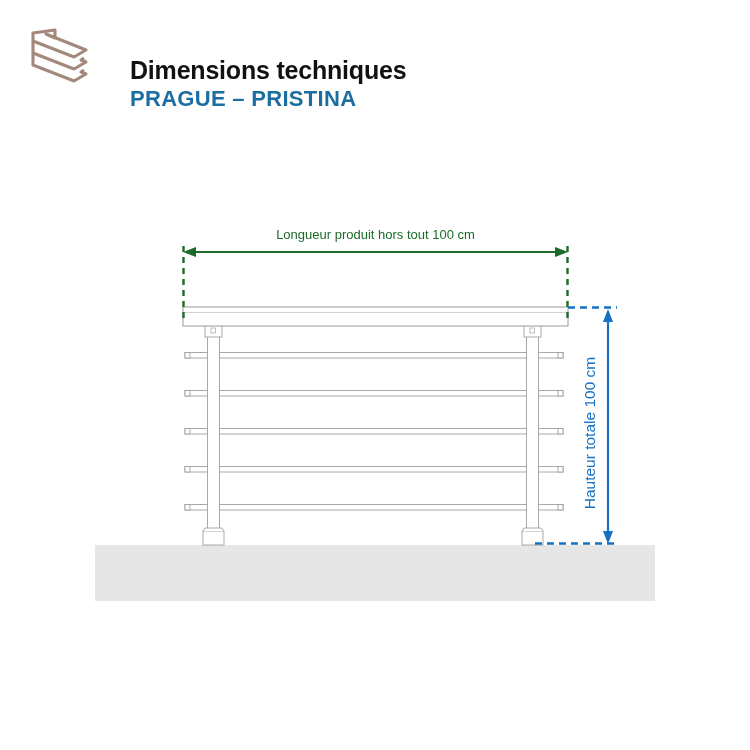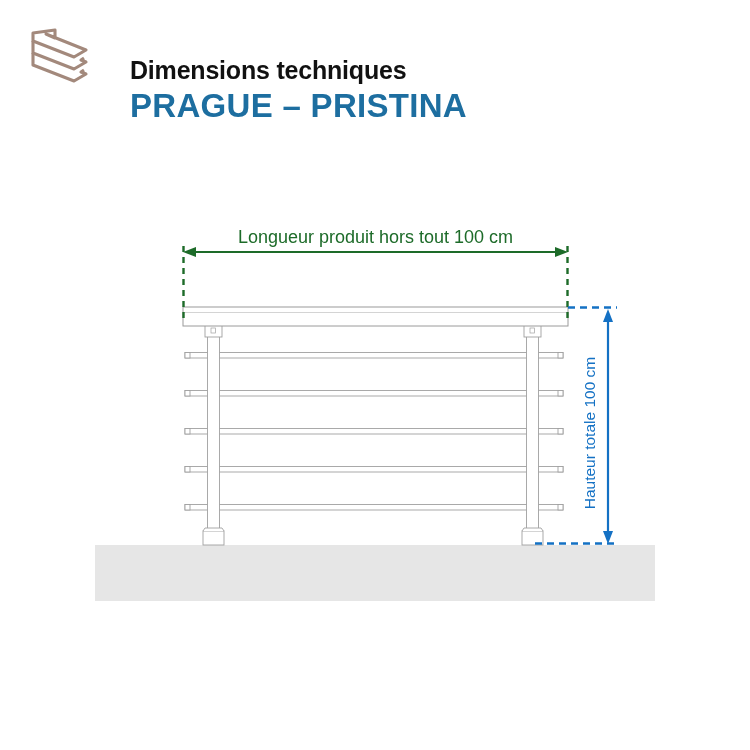--- a/index.html
+++ b/index.html
@@ -37,42 +37,42 @@
     text-align: left;
   }
   #title-main {
     font-size: 25px;
     font-weight: bold;
     color: #111111;
     letter-spacing: -0.2px;
     line-height: 1.15;
   }
   #title-sub {
-    font-size: 33px;
+    font-size: 22px;
     font-weight: bold;
     color: #1d6ea0;
     letter-spacing: 0.3px;
     line-height: 1.25;
   }
   
   #drawing {
     position: absolute;
     left: 0;
     top: 0;
     width: 750px;
     height: 750px;
   }
   
   #len-label {
     position: absolute;
     left: 183px;
     top: 227px;
     width: 385px;
     text-align: center;
-    font-size: 18px;
+    font-size: 13px;
     color: #1d6b29;
     white-space: nowrap;
   }
   #hgt-label-wrap {
     position: absolute;
     left: 578px;
     top: 325px;
     width: 24px;
     height: 215px;
   }

